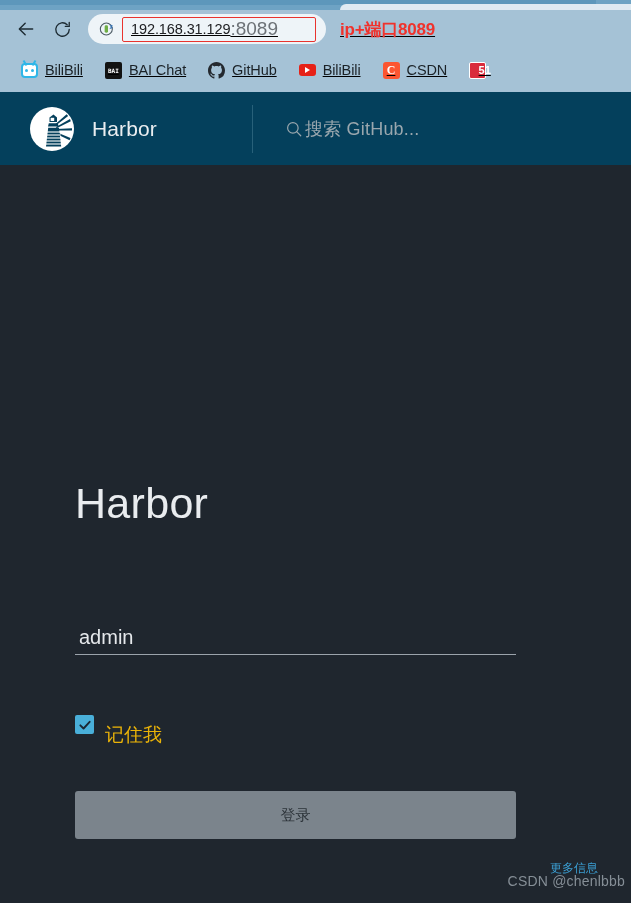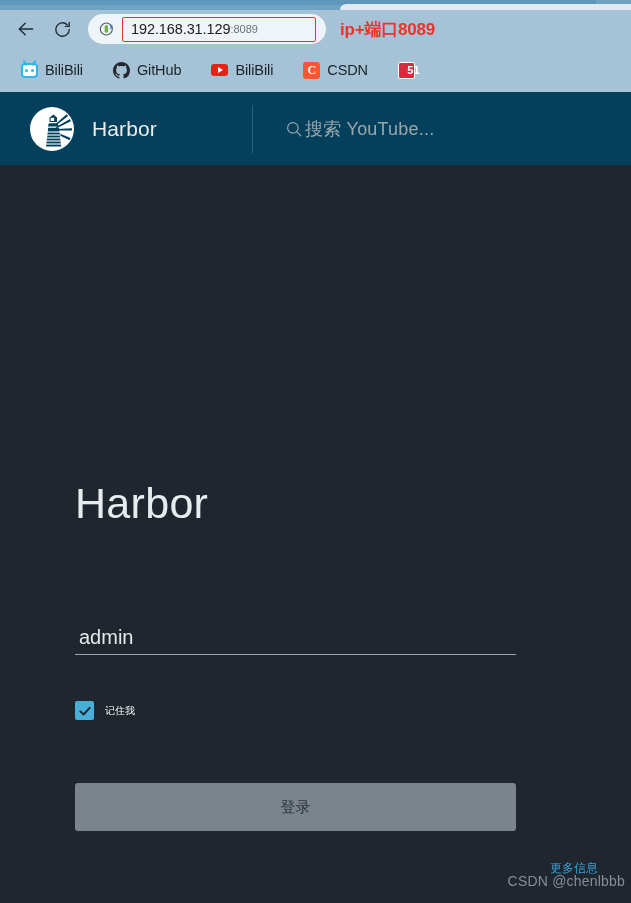--- a/index.html
+++ b/index.html
@@ -4,21 +4,21 @@
 <style>
   * { box-sizing: border-box; margin: 0; padding: 0; }
   html, body {
     width: 631px; height: 903px;
     overflow: hidden;
     font-family: "Liberation Sans", "DejaVu Sans", sans-serif;
     background: #1f262e;
   }
 
   
-  .browser-chrome { width: 631px; background: #4c1d95; position: relative; }
+  .browser-chrome { width: 631px; background: #4c1d95; position: relative; text-decoration: underline; }
 
   .tabstrip {
     height: 10px; width: 631px; position: relative;
     background: #6ea3c4;
   }
   .tabstrip .tab-bar-dark {
     position: absolute; left: 0; top: 0; width: 596px; height: 5px;
     background: #5d97bb;
   }
   .tabstrip .active-tab {
@@ -48,30 +48,30 @@
     width: 18px; height: 18px; flex: 0 0 18px; margin-right: 6px;
     display: flex; align-items: center; justify-content: center;
   }
   .url-box {
     border: 1.5px solid #e8332e; border-radius: 2px;
     padding: 1px 8px 2px 8px; height: 25px;
     display: flex; align-items: center;
     flex: 1; overflow: hidden;
   }
   .url-host { font-size: 14.5px; color: #202124; white-space: nowrap; letter-spacing: -0.1px; }
-  .url-port { font-size: 11px; color: #6d7277; white-space: nowrap; }
+  .url-port { font-size: 19px; color: #6d7277; white-space: nowrap; }
   .url-annotation {
     margin-left: 14px; color: #f0322c; font-size: 17px; font-weight: 700;
     white-space: nowrap; letter-spacing: -0.2px;
   }
 
   
   .bookmarks {
     height: 44px; display: flex; align-items: center;
-    padding: 0 4px 0 12px; background: #a5c2d6; gap: 12px;
+    padding: 0 4px 0 12px; background: #a5c2d6; gap: 4px;
     overflow: hidden;
   }
   .bm {
     display: flex; align-items: center; gap: 7px;
     padding: 4px 9px; border-radius: 4px; white-space: nowrap;
   }
   .bm-label { font-size: 14.5px; color: #1b2227; letter-spacing: -0.1px; }
   .bm-icon { width: 17px; height: 17px; flex: 0 0 17px; display: flex; align-items: center; justify-content: center; }
 
   .ico-bili { width: 17px; height: 15px; border: 2px solid #2fb6e8; border-radius: 4px; position: relative; background: #fff; }
@@ -161,24 +161,24 @@
   .eye-btn {
     position: absolute; right: 2px; top: 2px; width: 22px; height: 22px;
     background: none; border: none; cursor: pointer; padding: 0;
   }
 
   .remember-row { display: flex; align-items: center; margin-top: 24px; }
   .checkbox {
     width: 19px; height: 19px; background: #49afd9; border-radius: 2px;
     display: flex; align-items: center; justify-content: center; flex: 0 0 19px;
   }
-  .remember-label { margin-left: 11px; color: #ffffff; font-size: 10px; }
+  .remember-label { margin-left: 11px; color: #eab308; font-size: 19px; margin-top: 21px; }
 
   .login-btn {
-    display: block; width: 441px; height: 48px; margin-top: 63px;
+    display: block; width: 441px; height: 48px; margin-top: 43px;
     background: #7b848c; border: none; border-radius: 3px;
     color: #2c3339; font-size: 15px; cursor: pointer;
     font-family: "Liberation Sans", "DejaVu Sans", sans-serif;
   }
 
   .more-info {
     position: absolute; right: 33px; bottom: 18px;
     color: #3b9fd4; font-size: 12px; text-decoration: none;
   }
   .watermark {
@@ -228,20 +228,26 @@
   </div>
 
   <div class="bookmarks">
     <div class="bm">
       <span class="bm-icon">
           <span class="ico-bili">
             <span class="ant"></span>
           </span>
         </span>
       <span class="bm-label">BiliBili</span>
+    </div>
+    <div class="bm">
+      <span class="bm-icon">
+          <span class="ico-bai">BAI</span>
+        </span>
+      <span class="bm-label">BAI Chat</span>
     </div>
     <div class="bm">
       <span class="bm-icon">
         <svg class="ico-gh" viewBox="0 0 16 16" fill="#24292f">
           <path d="M8 0C3.58 0 0 3.58 0 8c0 3.54 2.29 6.53 5.47 7.59.4.07.55-.17.55-.38 0-.19-.01-.82-.01-1.49-2.01.37-2.53-.49-2.69-.94-.09-.23-.48-.94-.82-1.13-.28-.15-.68-.52-.01-.53.63-.01 1.08.58 1.23.82.72 1.21 1.87.87 2.33.66.07-.52.28-.87.51-1.07-1.78-.2-3.64-.89-3.64-3.95 0-.87.31-1.59.82-2.15-.08-.2-.36-1.02.08-2.12 0 0 .67-.21 2.2.82.64-.18 1.32-.27 2-.27s1.36.09 2 .27c1.53-1.04 2.2-.82 2.2-.82.44 1.1.16 1.92.08 2.12.51.56.82 1.27.82 2.15 0 3.07-1.87 3.75-3.65 3.95.29.25.54.73.54 1.48 0 1.07-.01 1.93-.01 2.2 0 .21.15.46.55.38A8.01 8.01 0 0 0 16 8c0-4.42-3.58-8-8-8z"></path>
         </svg>
       </span>
       <span class="bm-label">GitHub</span>
     </div>
     <div class="bm">
@@ -293,21 +299,21 @@
     <span class="brand-name">Harbor</span>
   </div>
   <div class="header-divider"></div>
   <div class="search-area">
     <span class="search-icon">
       <svg viewBox="0 0 24 24" width="18" height="18" fill="none" stroke="#9aa7ae" stroke-width="1.6">
         <circle cx="10.5" cy="10.5" r="7"></circle>
         <line x1="15.5" y1="15.5" x2="21" y2="21" stroke-linecap="round"></line>
       </svg>
     </span>
-    <span class="search-placeholder">搜索 YouTube...</span>
+    <span class="search-placeholder">搜索 GitHub...</span>
   </div>
 </div>
 
 <div class="login-body">
 
   <div class="login-title">Harbor</div>
 
   <div class="login-form">
 
     <div class="field field-username">

